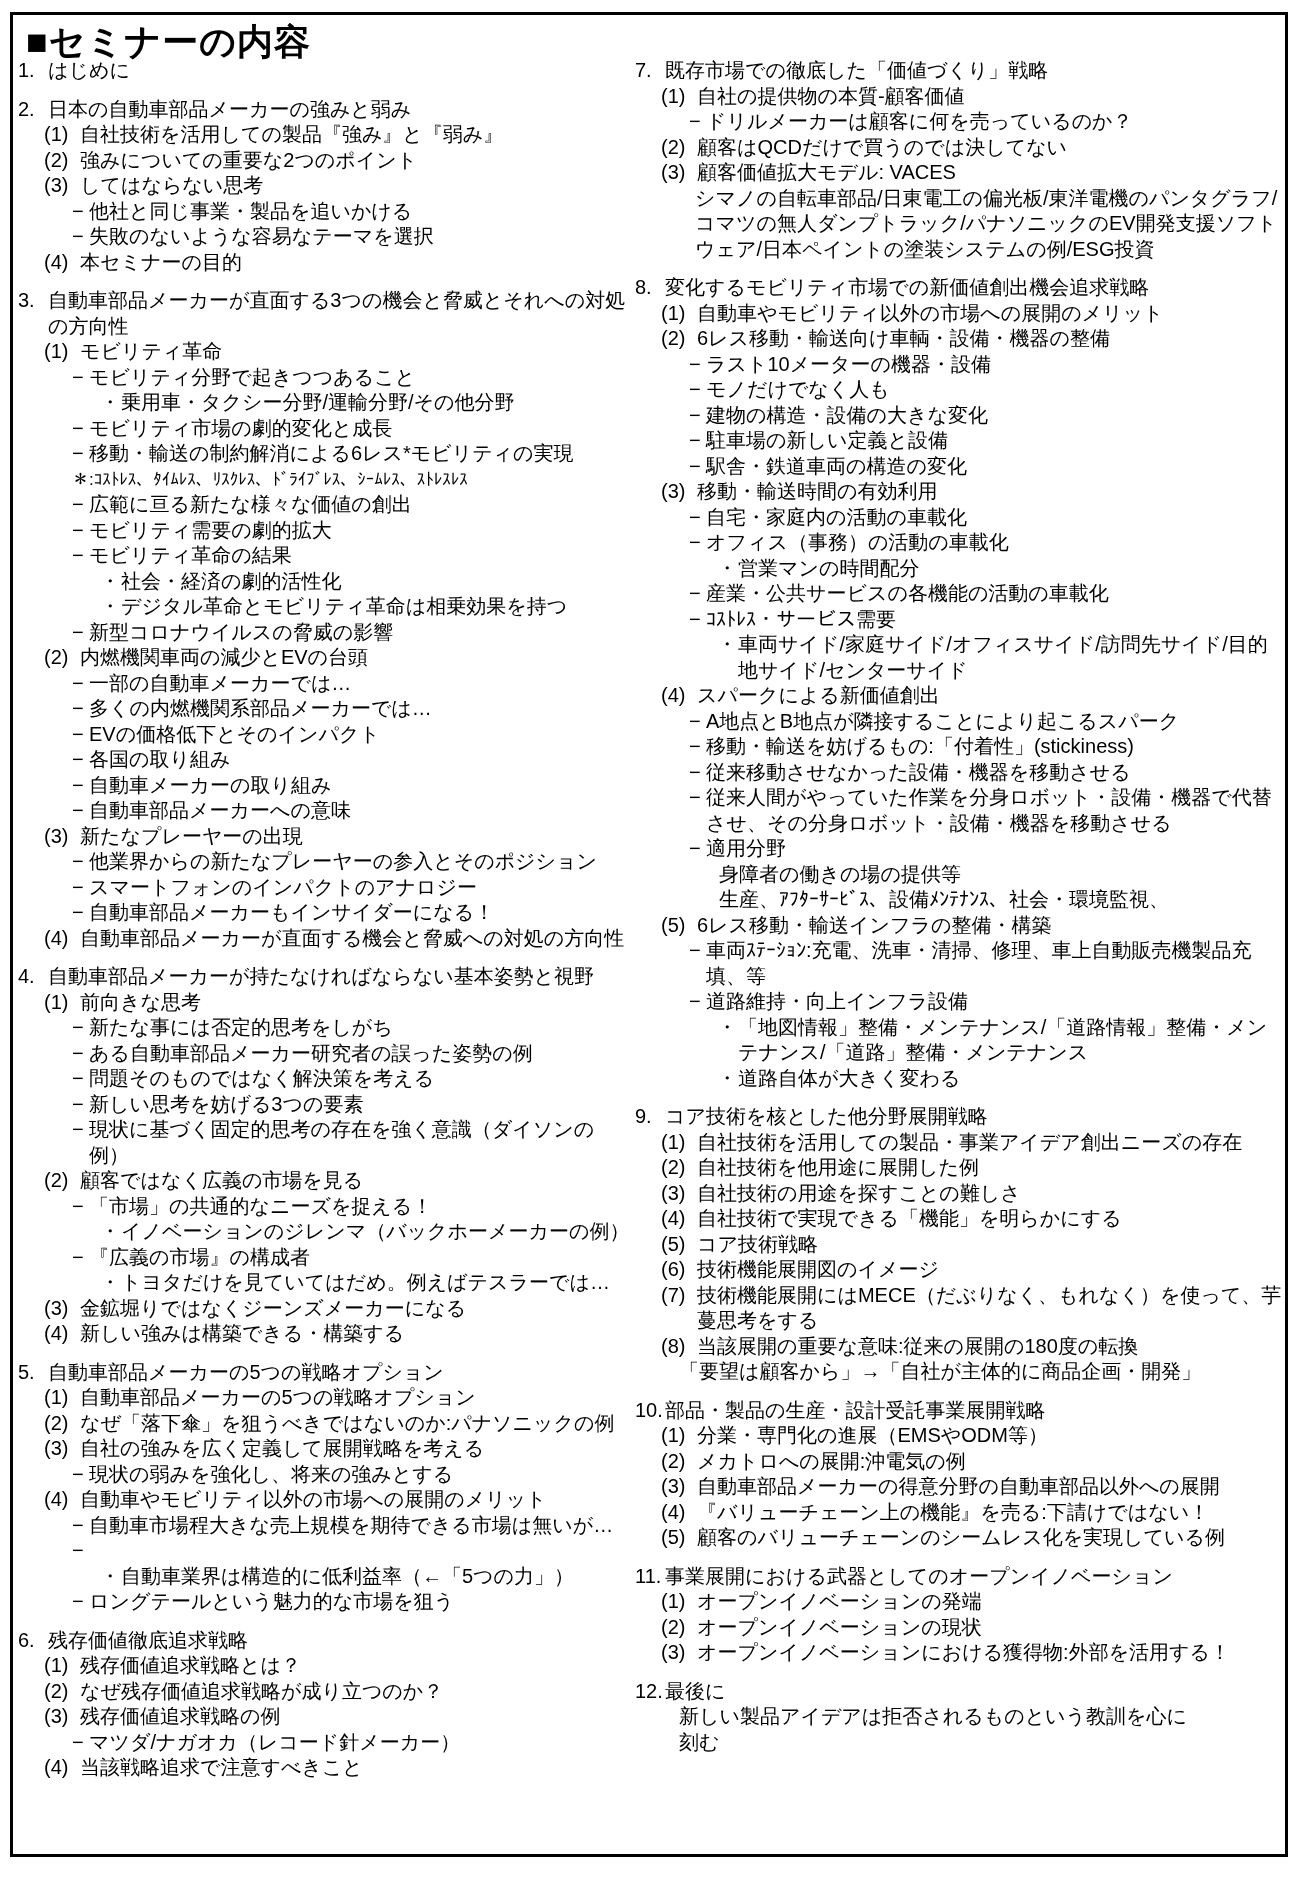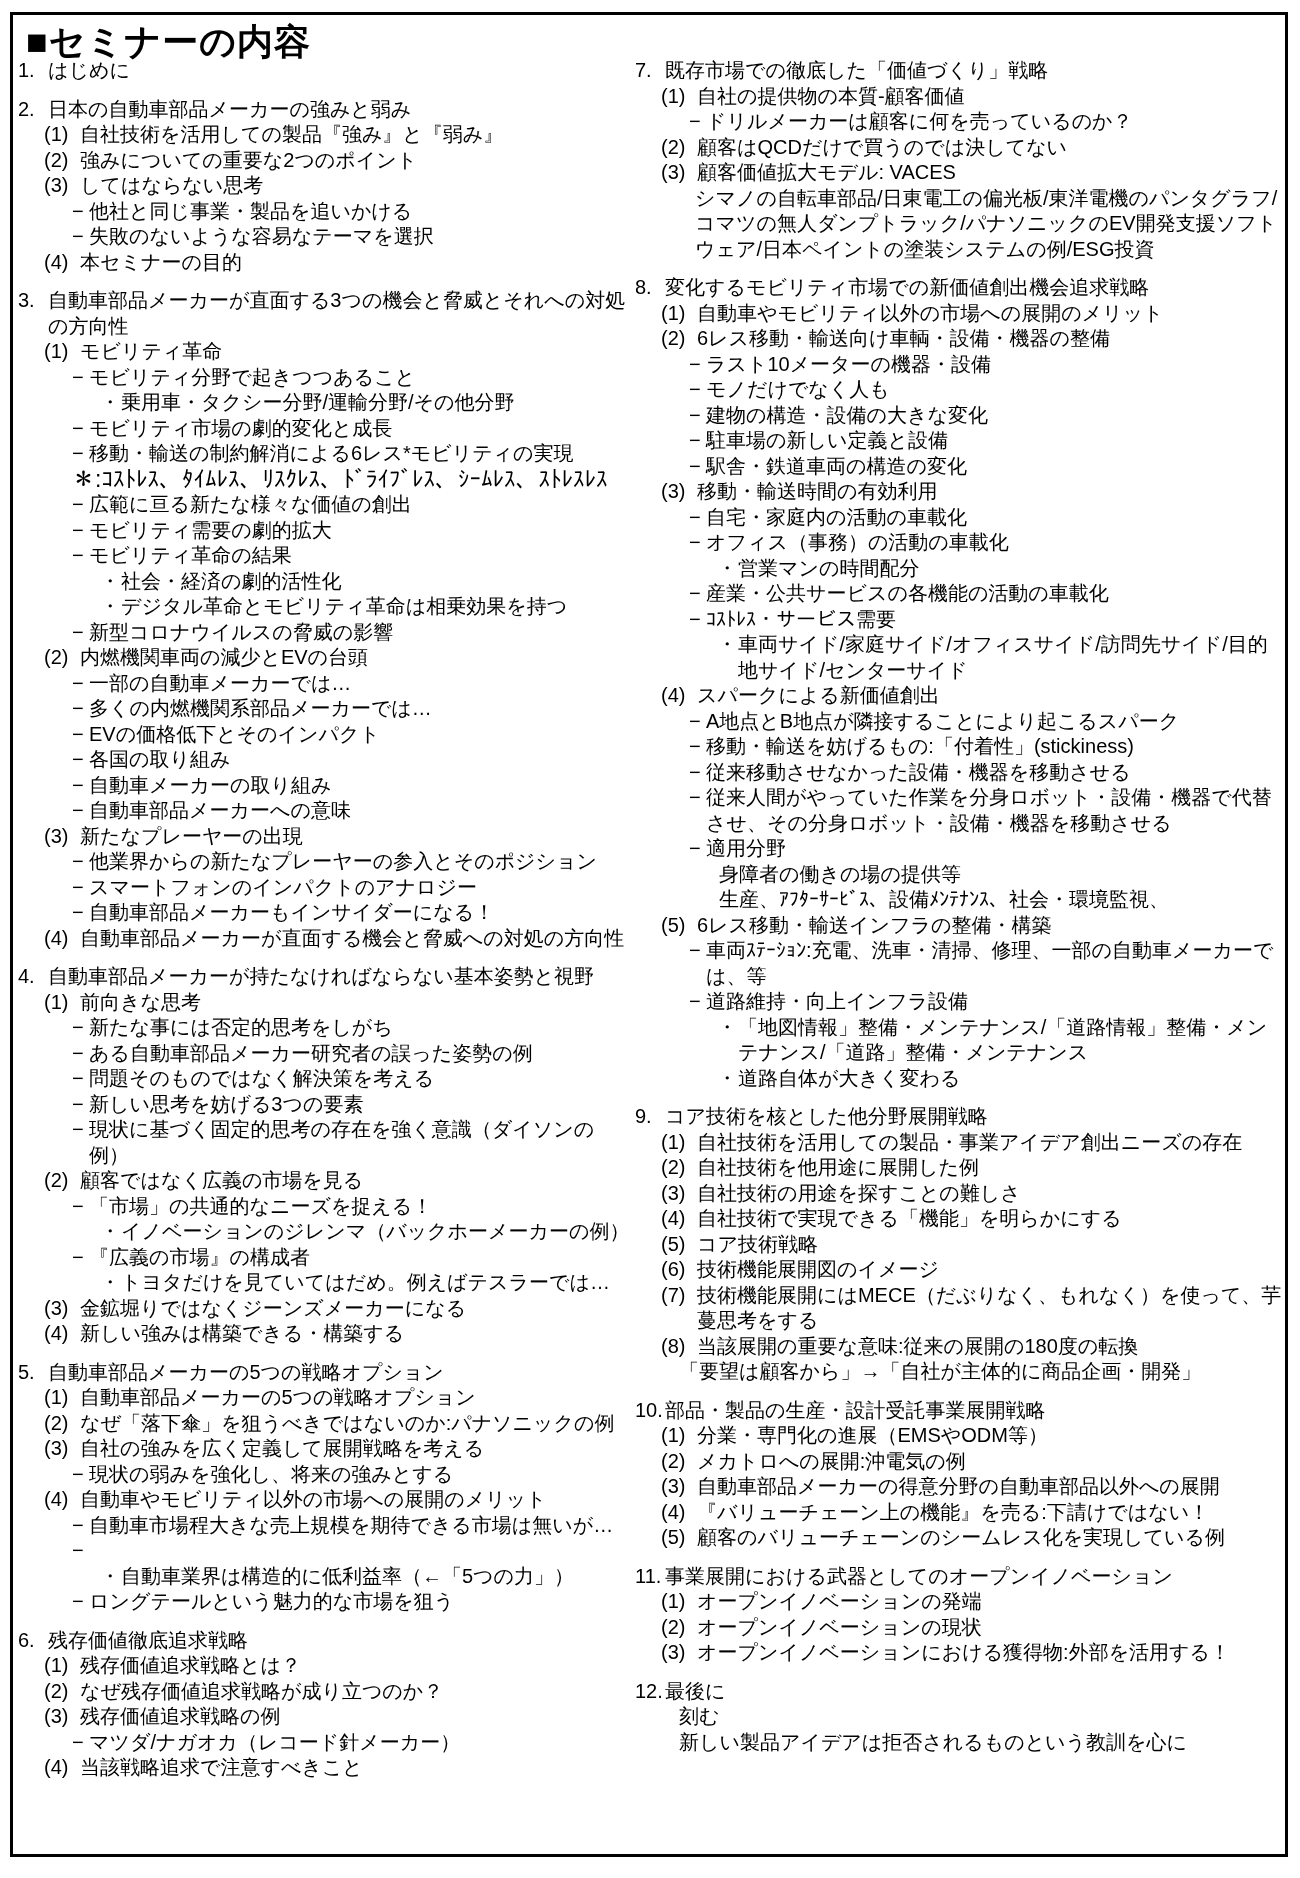--- a/index.html
+++ b/index.html
@@ -31,21 +31,21 @@
   .k-sec{padding-left:2px;}
   .k-sec .mk{flex:0 0 30px;}
   .k-p{padding-left:28px;}
   .k-p .mk{flex:0 0 36px;}
   .k-d{padding-left:56px;}
   .k-d .mk{flex:0 0 17px;}
   .k-b{padding-left:84px;}
   .k-b .mk{flex:0 0 21px;}
   .k-note{padding-left:62px;align-items:center;}
   .k-noteb{padding-left:86px;}
-  .k-notestar{padding-left:56px;font-size:23px;justify-content:center;}
+  .k-notestar{padding-left:56px;font-size:17px;justify-content:center;}
   .k-note12{padding-left:46px;}
 </style>
 </head>
 <body>
 
 <div class="page-border"></div>
 
 <div class="page-title">■セミナーの内容</div>
 
 <div class="col col-left">
@@ -428,21 +428,21 @@
       </div>
       <div class="row k-noteb">
         <span class="tx">生産、ｱﾌﾀｰｻｰﾋﾞｽ、設備ﾒﾝﾃﾅﾝｽ、社会・環境監視、</span>
       </div>
       <div class="row k-p">
         <span class="mk">(5)</span>
         <span class="tx">6レス移動・輸送インフラの整備・構築</span>
       </div>
       <div class="row k-d">
         <span class="mk">−</span>
-        <span class="tx">車両ｽﾃｰｼｮﾝ:充電、洗車・清掃、修理、一部の自動車メーカーでは、等</span>
+        <span class="tx">車両ｽﾃｰｼｮﾝ:充電、洗車・清掃、修理、車上自動販売機製品充填、等</span>
       </div>
       <div class="row k-d">
         <span class="mk">−</span>
         <span class="tx">道路維持・向上インフラ設備</span>
       </div>
       <div class="row k-b">
         <span class="mk">・</span>
         <span class="tx">「地図情報」整備・メンテナンス/「道路情報」整備・メンテナンス/「道路」整備・メンテナンス</span>
       </div>
       <div class="row k-b">
@@ -534,19 +534,19 @@
         <span class="mk">(3)</span>
         <span class="tx">オープンイノベーションにおける獲得物:外部を活用する！</span>
       </div>
     </div>
     <div class="section">
       <div class="row k-sec">
         <span class="mk">12.</span>
         <span class="tx">最後に</span>
       </div>
       <div class="row k-note12">
+        <span class="tx">新しい製品アイデアは拒否されるものという教訓を心に</span>
+      </div>
+      <div class="row k-note12">
         <span class="tx">刻む</span>
-      </div>
-      <div class="row k-note12">
-        <span class="tx">新しい製品アイデアは拒否されるものという教訓を心に</span>
       </div>
     </div>
   </div>
 
 </body></html>

